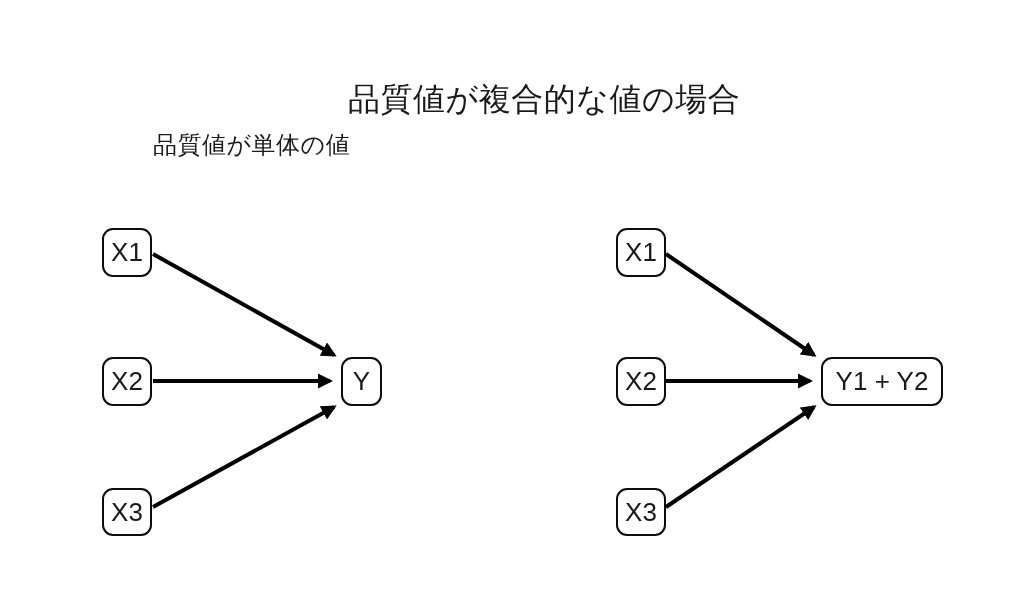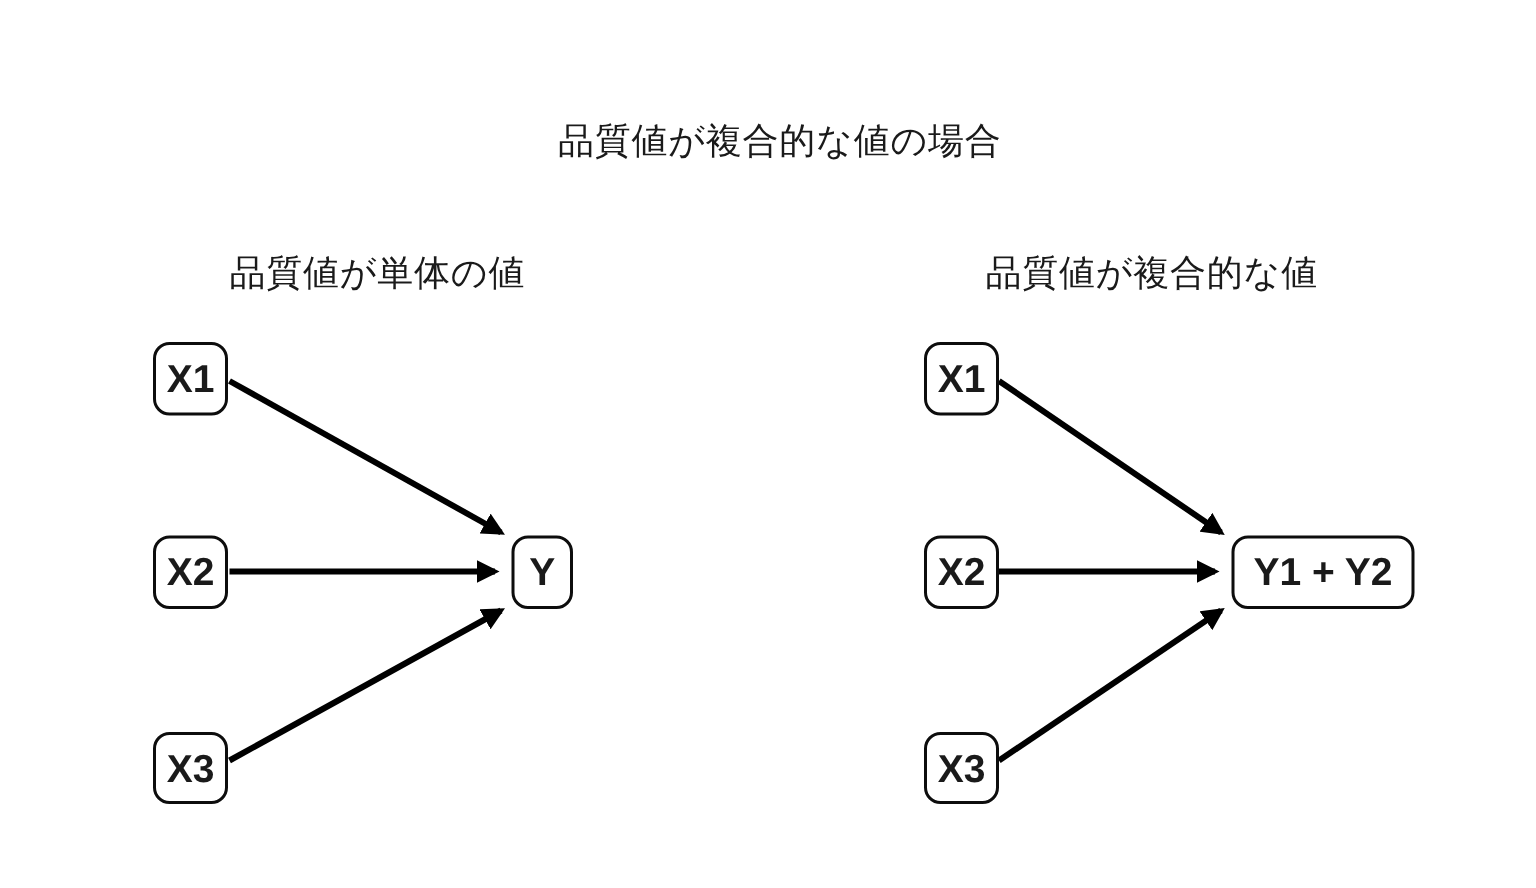--- a/index.html
+++ b/index.html
@@ -12,34 +12,33 @@
     width: 1024px;
     height: 592px;
     background: #ffffff;
     font-family: "Liberation Sans", sans-serif;
     color: #000000;
     overflow: hidden;
   }
   .title {
     position: absolute;
     top: 78px;
-    left: 372px;
-    font-size: 24px;
+    left: 348px;
+    font-size: 32px;
     letter-spacing: 0.5px;
     white-space: nowrap;
     color: #1a1a1a;
   }
   .subtitle {
     position: absolute;
     top: 129px;
     font-size: 24px;
     letter-spacing: 0.5px;
     white-space: nowrap;
     color: #1a1a1a;
-    margin-top: 37px;
   }
   .subtitle.left  { left: 153px; }
   .subtitle.right { left: 657px; }
   .arrows {
     position: absolute;
     top: 0;
     left: 0;
     width: 1024px;
     height: 592px;
     pointer-events: none;
@@ -49,41 +48,39 @@
     box-sizing: border-box;
     background: #ffffff;
     border: 2.5px solid #0d0d0d;
     border-radius: 11px;
     display: flex;
     align-items: center;
     justify-content: center;
     font-size: 26px;
     white-space: nowrap;
     color: #1a1a1a;
-    font-weight: bold;
   }
   .n-left-x1  { left: 102px; top: 228px; width: 50px;  height: 49px; }
   .n-left-x2  { left: 102px; top: 357px; width: 50px;  height: 49px; }
   .n-left-x3  { left: 102px; top: 488px; width: 50px;  height: 48px; }
   .n-left-y   { left: 341px; top: 357px; width: 41px;  height: 49px; }
   .n-right-x1 { left: 616px; top: 228px; width: 50px;  height: 49px; }
   .n-right-x2 { left: 616px; top: 357px; width: 50px;  height: 49px; }
   .n-right-x3 { left: 616px; top: 488px; width: 50px;  height: 48px; }
   .n-right-y  { left: 821px; top: 357px; width: 122px; height: 49px; }
 </style>
 </head>
 <body>
 
 <div class="canvas">
 
   <div class="title">品質値が複合的な値の場合</div>
 
   <div class="subtitle left">品質値が単体の値</div>
 
-  <div class="subtitle right">品質値が複合的な値</div>
 
   <svg class="arrows" viewBox="0 0 1024 592" xmlns="http://www.w3.org/2000/svg">
     <defs>
       <marker id="arrowhead" viewBox="0 0 10 10" refX="8" refY="5" markerWidth="3.8" markerHeight="3.8" orient="auto">
         <path d="M 0 0 L 10 5 L 0 10 z" fill="#000000"></path>
       </marker>
     </defs>
 
     <line x1="153" y1="254" x2="334" y2="355" stroke="#000000" stroke-width="4" marker-end="url(#arrowhead)"></line>
     <line x1="153" y1="381" x2="330" y2="381" stroke="#000000" stroke-width="4" marker-end="url(#arrowhead)"></line>

